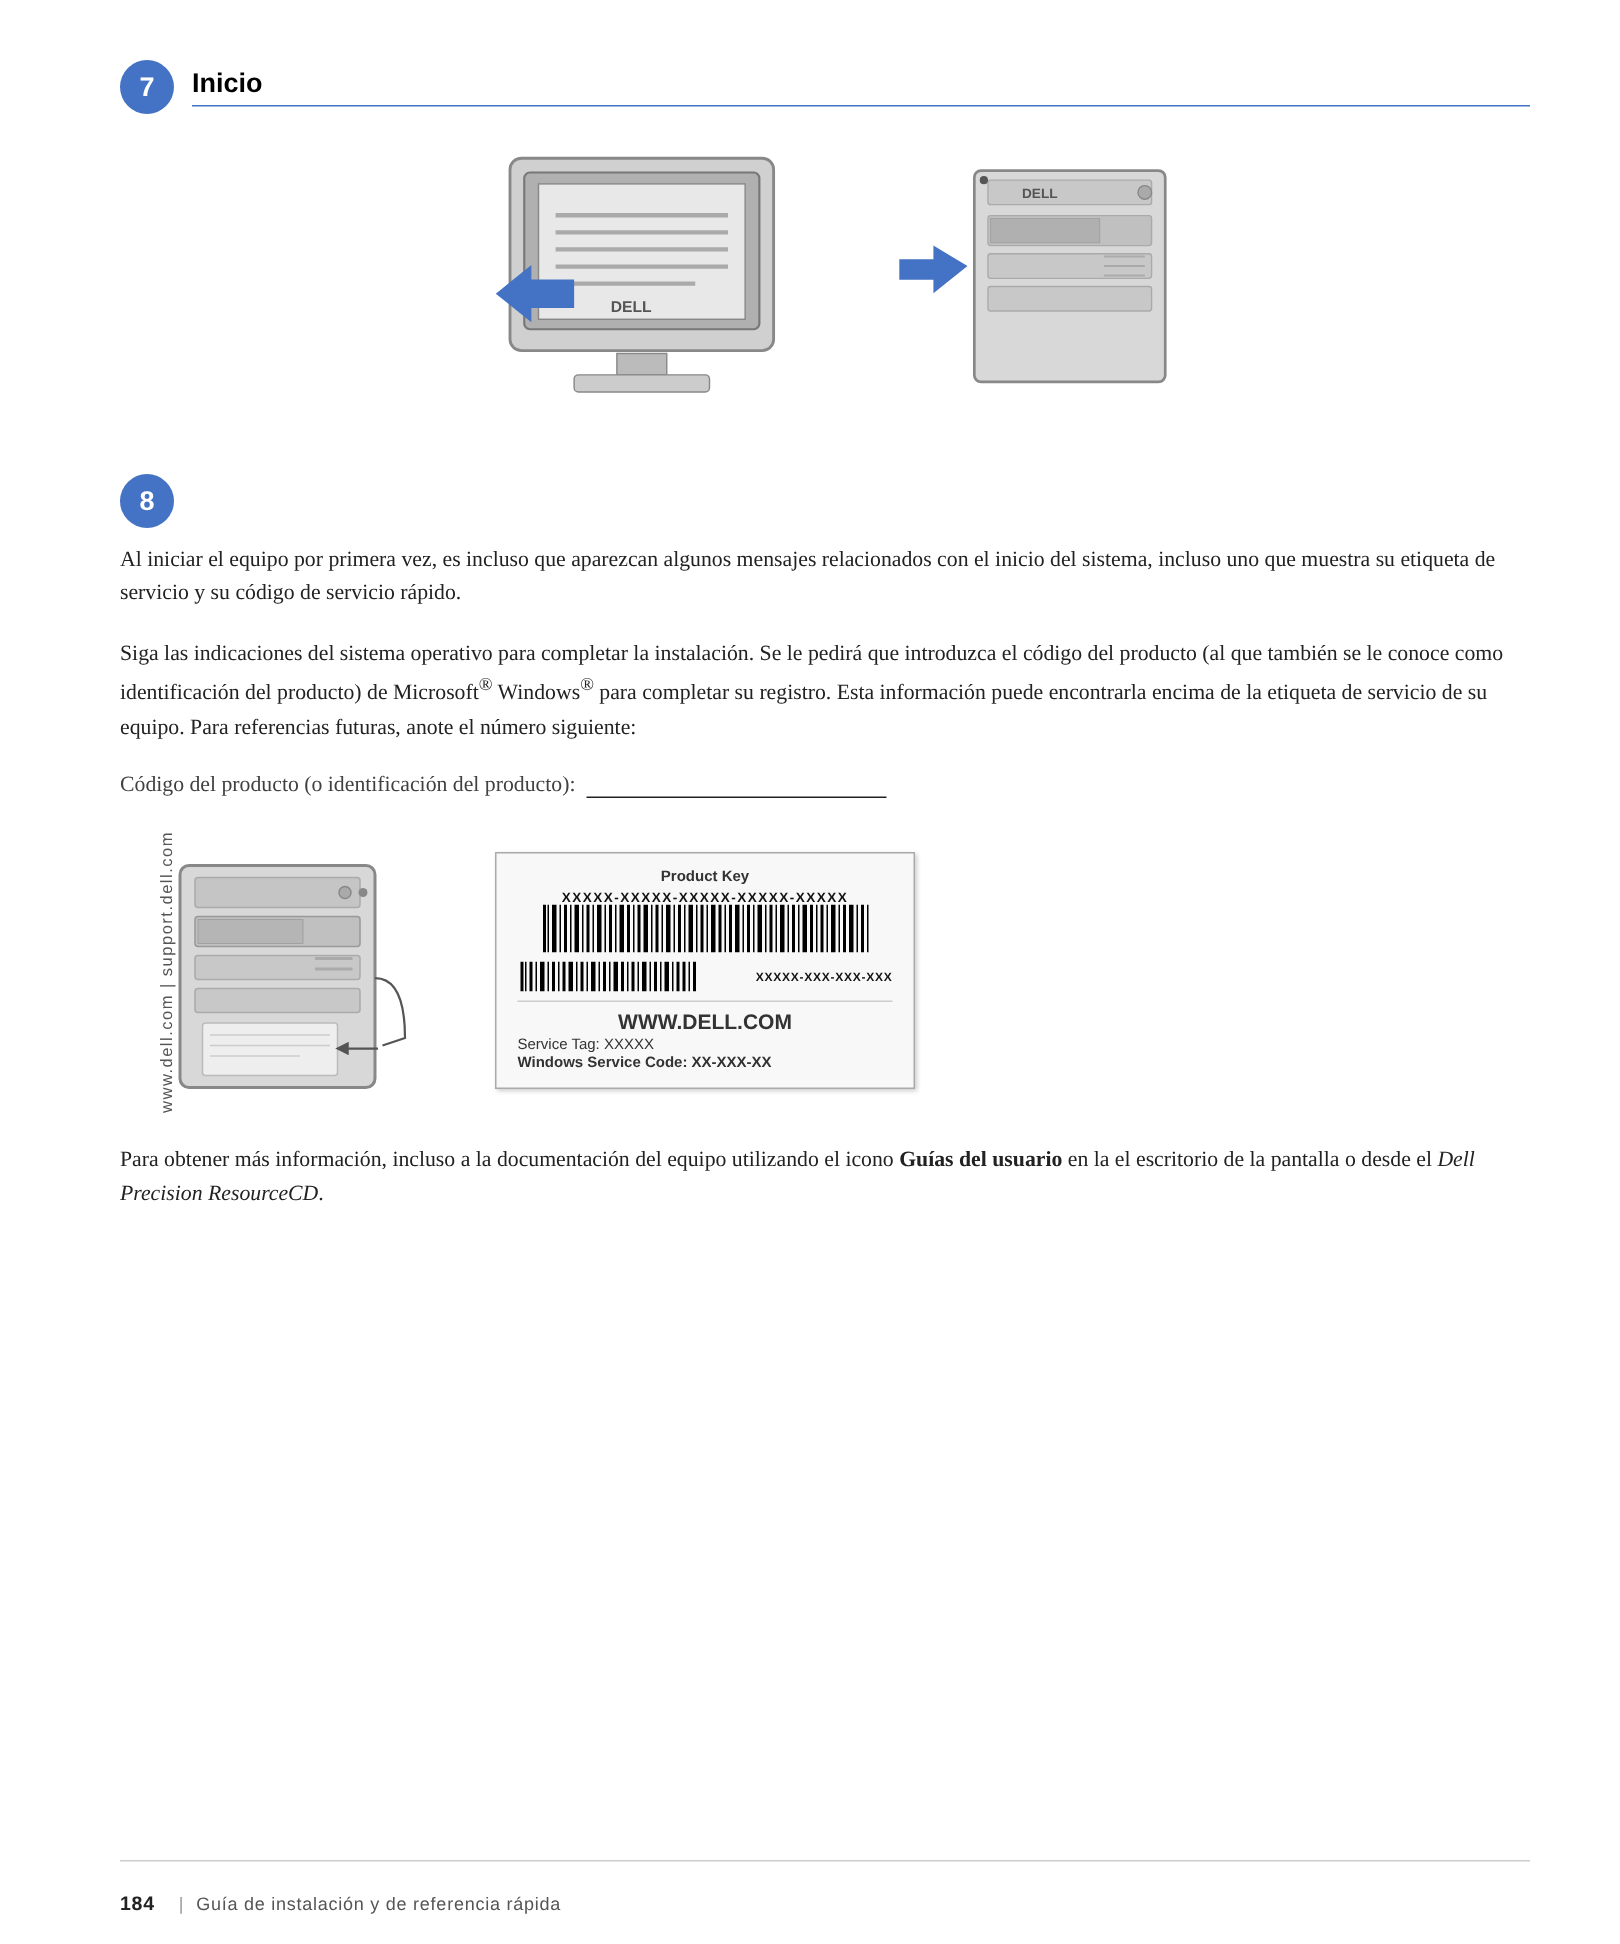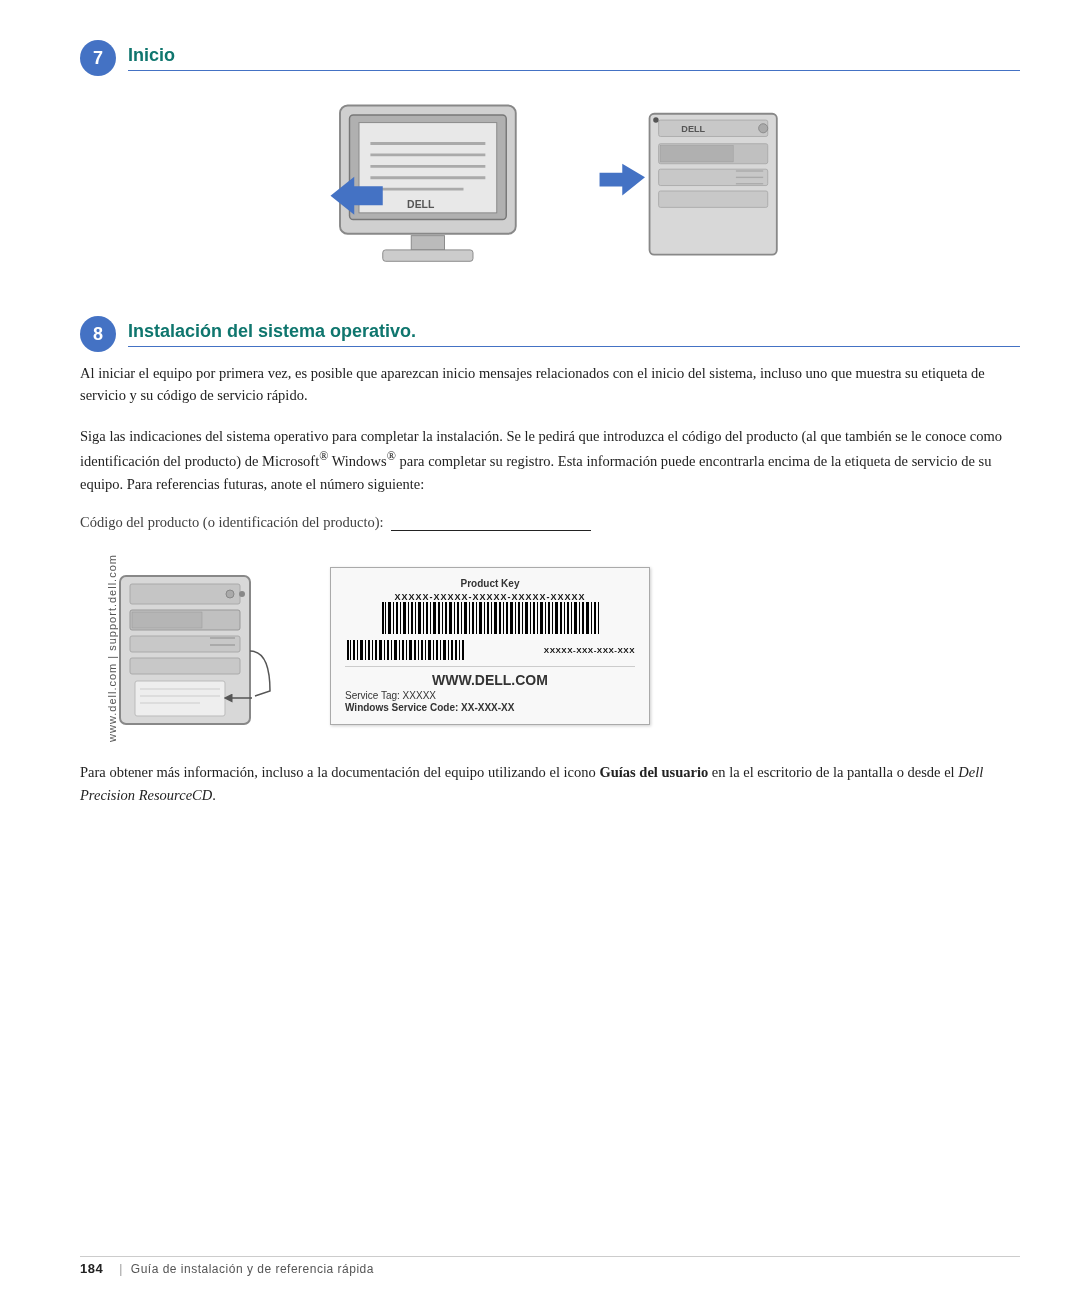--- a/index.html
+++ b/index.html
@@ -56,21 +56,21 @@
       align-items: center;
       justify-content: center;
       margin-right: 12px;
       flex-shrink: 0;
       font-family: Arial, sans-serif;
     }
 
     .step-title {
       font-size: 18px;
       font-weight: bold;
-      color: #0f766e;
+      color: #000000;
       font-family: Arial, sans-serif;
       border-bottom: 1.5px solid #4472C4;
       flex: 1;
       padding-bottom: 4px;
     }
 
     .step-description {
       font-size: 14.5px;
       line-height: 1.55;
       margin-bottom: 18px;
@@ -132,21 +132,21 @@
       height: 180px;
     }
 
     
     .product-key-box {
       border: 1.5px solid #aaa;
       background: #f8f8f8;
       padding: 10px 14px;
       font-family: Arial, sans-serif;
       font-size: 10px;
-      width: 320px;
+      width: 280px;
       box-shadow: 1px 1px 3px rgba(0,0,0,0.2);
     }
 
     .pk-title {
       font-size: 10px;
       font-weight: bold;
       color: #333;
       text-align: center;
       margin-bottom: 3px;
     }
@@ -205,21 +205,21 @@
 
     
     .page-footer {
       position: absolute;
       bottom: 20px;
       left: 80px;
       right: 60px;
       display: flex;
       align-items: center;
       border-top: 1px solid #ccc;
-      padding-top: 4px;
+      padding-top: 20px;
       font-family: Arial, sans-serif;
       font-size: 12px;
       color: #555;
       letter-spacing: 0.5px;
     }
 
     .page-number {
       font-weight: bold;
       font-size: 13px;
       color: #222;
@@ -292,24 +292,23 @@
 
       <circle cx="67" cy="22" r="3" fill="#555"></circle>
 
       <polygon points="55,85 30,70 30,80 5,80 5,95 30,95 30,105" fill="#4472C4"></polygon>
     </svg>
   </div>
 
   <div class="step8-section">
     <div class="step-header">
       <div class="step-badge">8</div>
-      <div class="step-title">Instalación del sistema operativo.</div>
     </div>
 
-    <p class="step-description">Al iniciar el equipo por primera vez, es posible que aparezcan inicio mensajes relacionados con el inicio del sistema, incluso uno que muestra su etiqueta de servicio y su código de servicio rápido.</p>
+    <p class="step-description">Al iniciar el equipo por primera vez, es incluso que aparezcan algunos mensajes relacionados con el inicio del sistema, incluso uno que muestra su etiqueta de servicio y su código de servicio rápido.</p>
 
     <p class="step-description">
       <span>Siga las indicaciones del sistema operativo para completar la instalación. Se le pedirá que introduzca el código del producto (al que también se le conoce como identificación del producto) de Microsoft</span><sup>®</sup><span> Windows</span><sup>®</sup><span> para completar su registro. Esta información puede encontrarla encima de la etiqueta de servicio de su equipo. Para referencias futuras, anote el número siguiente:</span>
     </p>
 
     <p class="product-line">
       <span>Código del producto (o identificación del producto):</span>
       <span class="blank-line">&nbsp;</span>
     </p>
 

